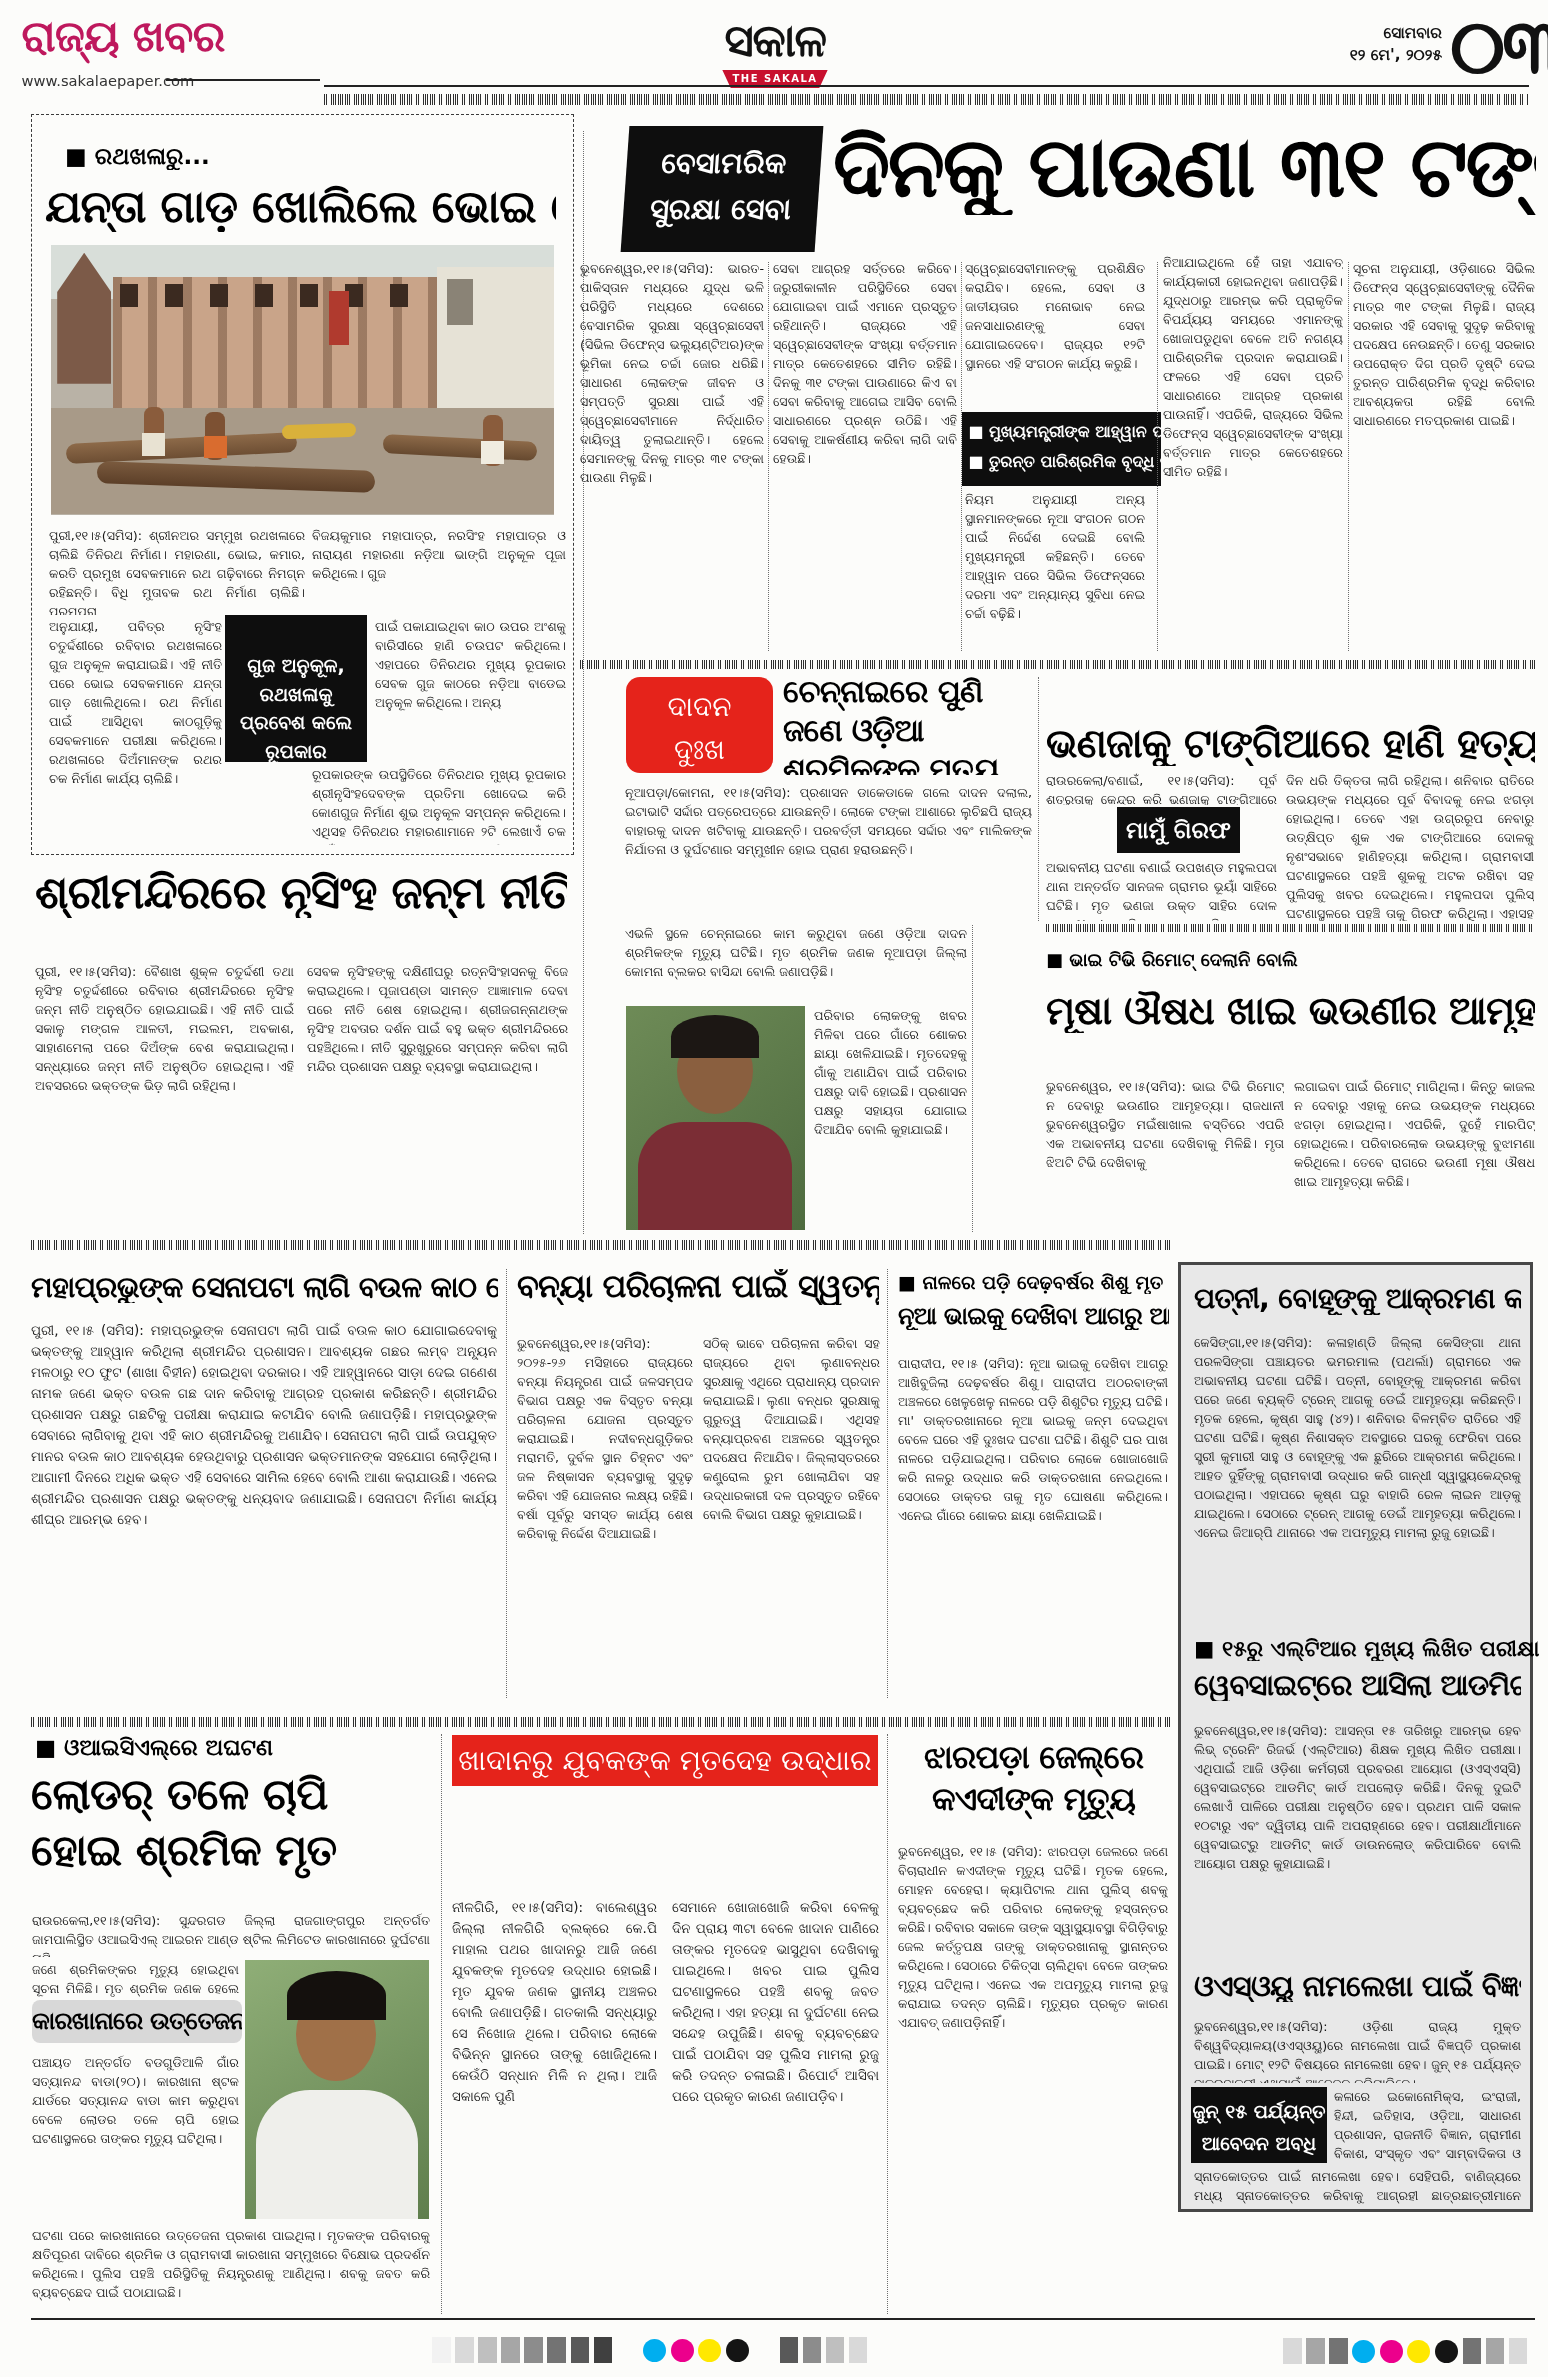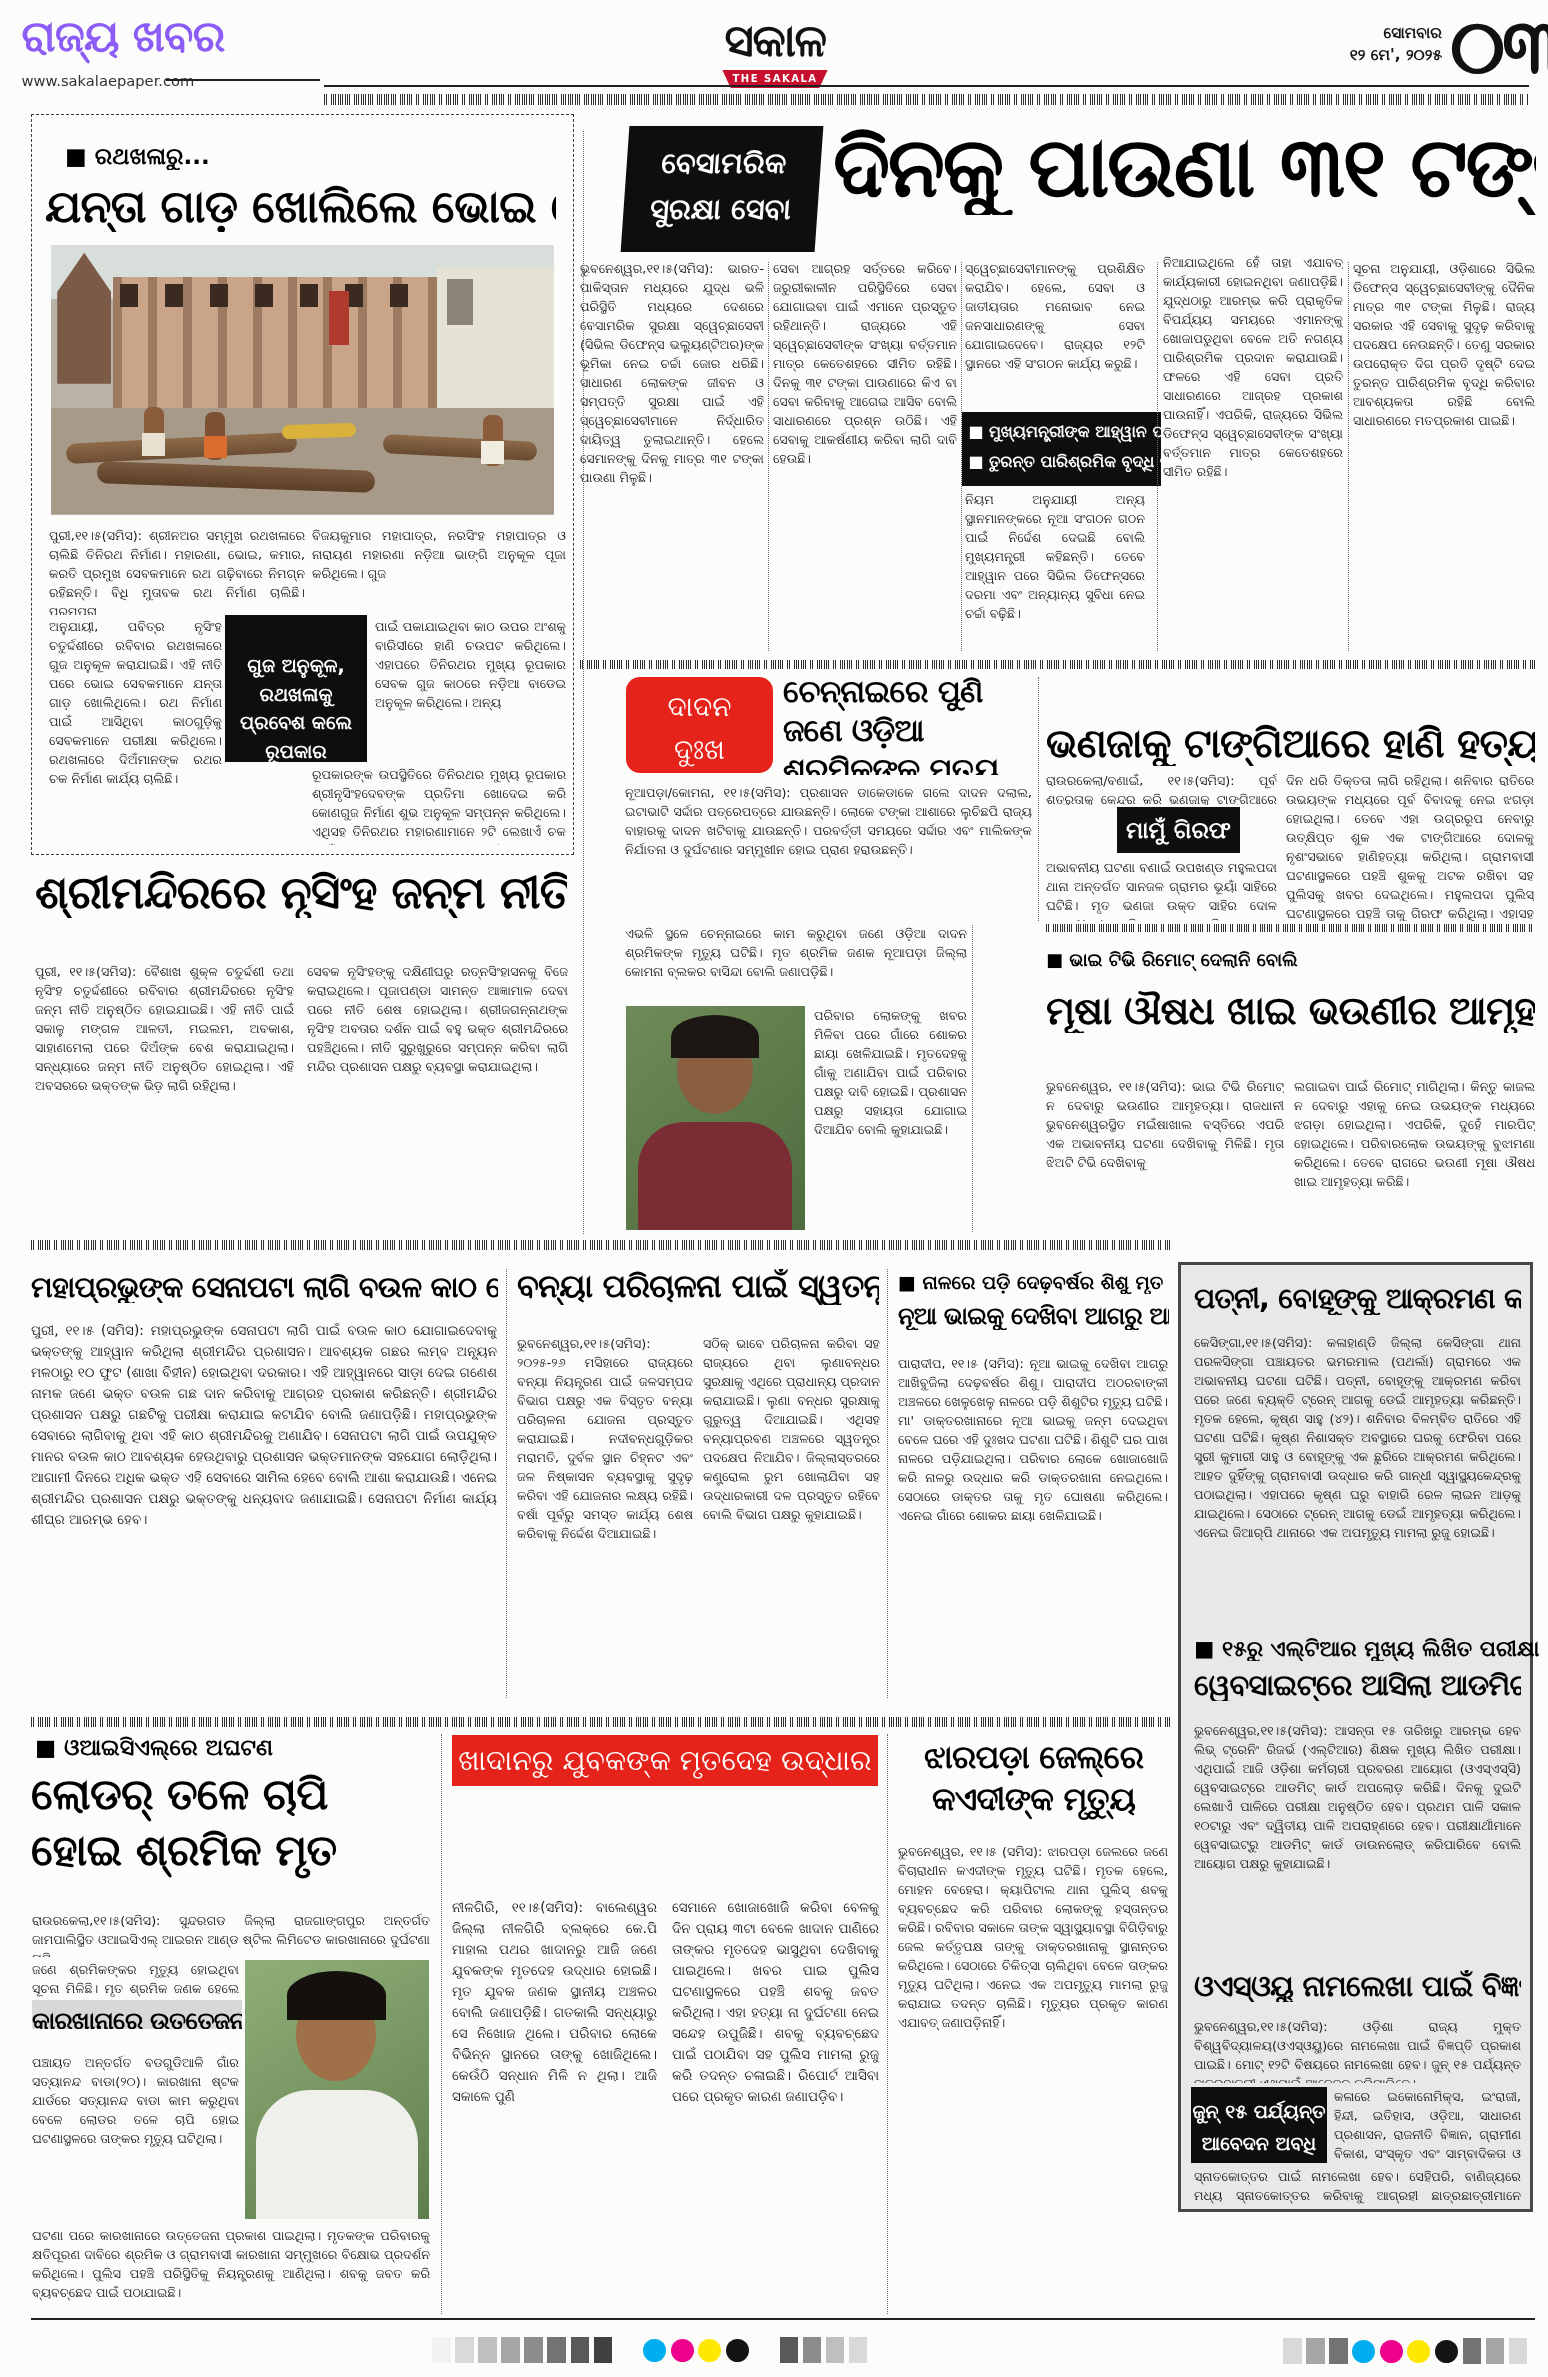--- a/index.html
+++ b/index.html
@@ -26,21 +26,21 @@
   .g5{background:#8c8c8c}.g6{background:#737373}.g7{background:#595959}.g8{background:#404040}
   .dc{background:#00aeef}.dm{background:#ec008c}.dy{background:#ffe800}.dk{background:#141414}
   .trap{background:#c8102e;color:#fff;font-weight:bold;text-align:center;
         clip-path:polygon(7% 0,93% 0,86% 100%,14% 100%);font-size:10px;letter-spacing:1.5px;line-height:18.5px;}
 </style>
 </head>
 <body>
 
 <div id="page">
 
-  <div class="abs" style="left:21.6px;top:10.8px;font-size:43px;font-weight:800;color:#8b5cf6;letter-spacing:-0.8px;">ରାଜ୍ୟ ଖବର</div>
+  <div class="abs" style="left:21.6px;top:10.8px;font-size:43px;font-weight:800;color:#be185d;letter-spacing:-0.8px;">ରାଜ୍ୟ ଖବର</div>
   <div class="abs" style="left:21.6px;top:72px;font-size:14.7px;color:#333;">www.sakalaepaper.com</div>
   <div class="abs rule" style="left:166px;top:79px;width:154px;height:1.5px;"></div>
 
   <div class="abs" style="left:694px;top:14px;width:162px;text-align:center;">
     <div style="font-size:45px;font-weight:800;letter-spacing:-1.5px;">ସକାଳ</div>
     <div class="trap" style="width:123px;height:18.5px;margin:1.5px auto 0;">THE SAKALA</div>
   </div>
 
   <div class="abs" style="left:1334px;top:23px;width:108px;text-align:right;font-weight:bold;font-size:15.4px;line-height:21.6px;">
     <div>ସୋମବାର</div>
@@ -173,21 +173,21 @@
   </div>
   <div class="abs body" style="left:1334px;top:2087px;width:187px;height:76px;">କଳାରେ ଇକୋନୋମିକ୍ସ, ଇଂରାଜୀ, ହିନ୍ଦୀ, ଇତିହାସ, ଓଡ଼ିଆ, ସାଧାରଣ ପ୍ରଶାସନ, ରାଜନୀତି ବିଜ୍ଞାନ, ଗ୍ରାମୀଣ ବିକାଶ, ସଂସ୍କୃତ ଏବଂ ସାମ୍ବାଦିକତା ଓ ଗଣଯୋଗାଯୋଗ ବିଷୟରେ</div>
   <div class="abs body" style="left:1194px;top:2167px;width:327px;height:40px;">ସ୍ନାତକୋତ୍ତର ପାଇଁ ନାମଲେଖା ହେବ। ସେହିପରି, ବାଣିଜ୍ୟରେ ମଧ୍ୟ ସ୍ନାତକୋତ୍ତର କରିବାକୁ ଆଗ୍ରହୀ ଛାତ୍ରଛାତ୍ରୀମାନେ ଆବେଦନ କରିପାରିବେ। ସମସ୍ତ ପାଠ୍ୟକ୍ରମ ୨ବର୍ଷ ଲେଖାଏଁ ରହିବ। ଯେକୌଣସି ବୟସର ପ୍ରାର୍ଥୀ ଆବେଦନ କରିପାରିବେ। ବିଶ୍ୱବିଦ୍ୟାଳୟ ୱେବସାଇଟ୍ www.osou.ac.inରେ ଆବେଦନ କରିପାରିବେ ବୋଲି ଓଏସ୍‌ଓୟୁ ପକ୍ଷରୁ କୁହାଯାଇଛି।</div>
 
   <div class="abs bstrip" style="left:31px;top:1717px;width:1140px;height:10px;"></div>
 
   <div class="abs kick" style="left:35px;top:1734px;font-size:22.4px;">■ ଓଆଇସିଏଲ୍‌ରେ ଅଘଟଣ</div>
   <div class="abs hl" style="left:31px;top:1767px;width:401px;height:137px;font-size:43px;line-height:1.3;">ଲୋଡର୍ ତଳେ ଚାପି ହୋଇ ଶ୍ରମିକ ମୃତ</div>
   <div class="abs body" style="left:32px;top:1911px;width:398px;height:46px;">ରାଉରକେଲା,୧୧।୫(ସମିସ): ସୁନ୍ଦରଗଡ ଜିଲ୍ଲା ରାଜଗାଙ୍ଗପୁର ଅନ୍ତର୍ଗତ ଜାମପାଲିସ୍ଥିତ ଓଆଇସିଏଲ୍ ଆଇରନ ଆଣ୍ଡ ଷ୍ଟିଲ ଲିମିଟେଡ କାରଖାନାରେ ଦୁର୍ଘଟଣା ଘଟି</div>
   <div class="abs body" style="left:32px;top:1960px;width:207px;height:37px;">ଜଣେ ଶ୍ରମିକଙ୍କର ମୃତ୍ୟୁ ହୋଇଥିବା ସୂଚନା ମିଳିଛି। ମୃତ ଶ୍ରମିକ ଜଣକ ହେଲେ କୁନମୁନ</div>
-  <div class="abs hl one" style="left:32px;top:2000px;width:210px;height:29px;font-size:24px;line-height:43px;background:#d8d8d8;text-align:center;">କାରଖାନାରେ ଉତ୍ତେଜନା</div>
+  <div class="abs hl one" style="left:32px;top:2000px;width:210px;height:43px;font-size:24px;line-height:43px;background:#d8d8d8;text-align:center;border-radius:8px;">କାରଖାନାରେ ଉତ୍ତେଜନା</div>
   <div class="abs body" style="left:32px;top:2053px;width:207px;height:167px;">ପଞ୍ଚାୟତ ଅନ୍ତର୍ଗତ ବଡଗୁଡିଆଳି ଗାଁର ସତ୍ୟାନନ୍ଦ ବାଡା(୨୦)। କାରଖାନା ଷ୍ଟକ ଯାର୍ଡରେ ସତ୍ୟାନନ୍ଦ ବାଡା କାମ କରୁଥିବା ବେଳେ ଲୋଡର ତଳେ ଚାପି ହୋଇ ଘଟଣାସ୍ଥଳରେ ତାଙ୍କର ମୃତ୍ୟୁ ଘଟିଥିଲା।</div>
   <div class="abs ph" style="left:245px;top:1960px;width:184px;height:259px;background:linear-gradient(150deg,#8fae77,#5f7e4d);">
     <div style="left:51px;top:28px;width:80px;height:93px;border-radius:50%;background:#a07048;"></div>
     <div style="left:42px;top:10.8px;width:99px;height:49px;border-radius:50% 50% 0 0;background:#14100d;"></div>
     <div style="left:10.8px;top:130px;width:162px;height:130px;border-radius:54px 54px 0 0;background:#efefeb;"></div>
   </div>
   <div class="abs body" style="left:32px;top:2226px;width:398px;height:82px;">ଘଟଣା ପରେ କାରଖାନାରେ ଉତ୍ତେଜନା ପ୍ରକାଶ ପାଇଥିଲା। ମୃତକଙ୍କ ପରିବାରକୁ କ୍ଷତିପୂରଣ ଦାବିରେ ଶ୍ରମିକ ଓ ଗ୍ରାମବାସୀ କାରଖାନା ସମ୍ମୁଖରେ ବିକ୍ଷୋଭ ପ୍ରଦର୍ଶନ କରିଥିଲେ। ପୁଲିସ ପହଞ୍ଚି ପରିସ୍ଥିତିକୁ ନିୟନ୍ତ୍ରଣକୁ ଆଣିଥିଲା। ଶବକୁ ଜବତ କରି ବ୍ୟବଚ୍ଛେଦ ପାଇଁ ପଠାଯାଇଛି।</div>
 
   <div class="abs dotv" style="left:441px;top:1734px;height:580px;"></div>
 

